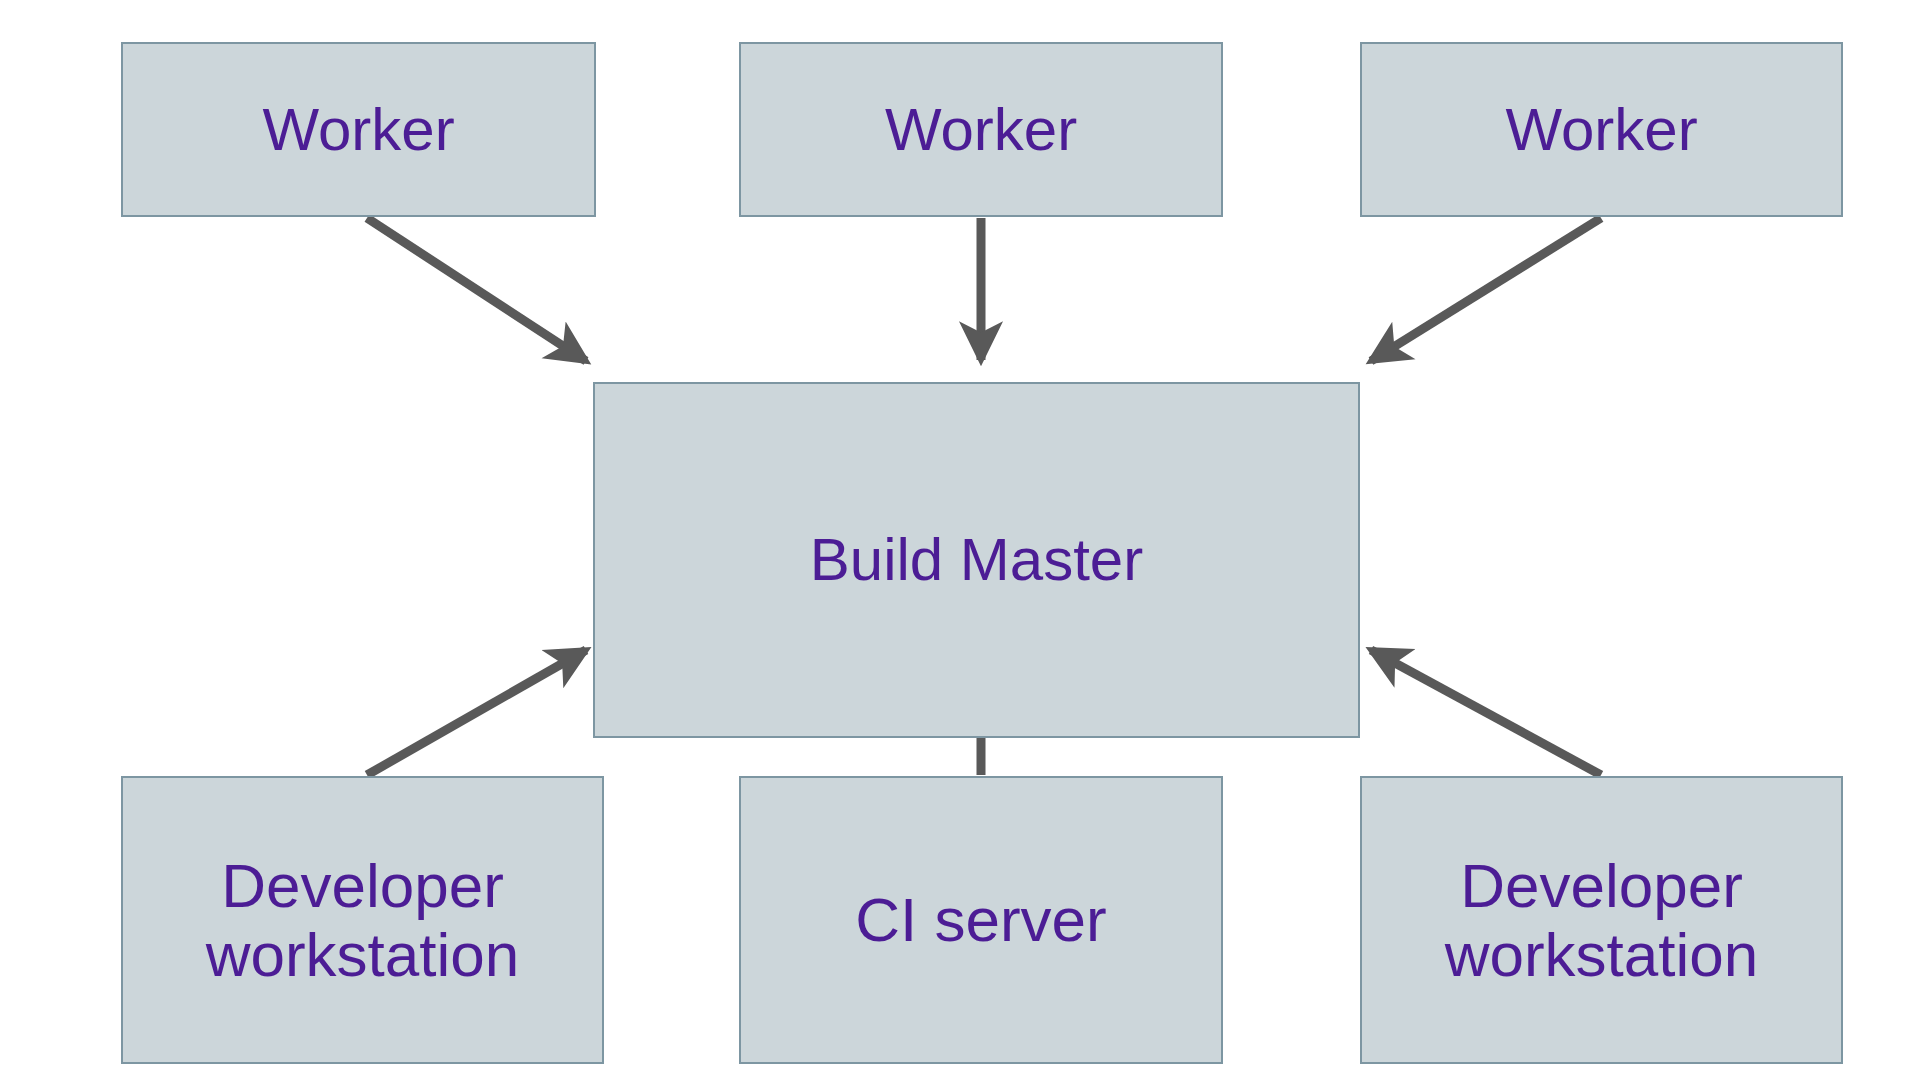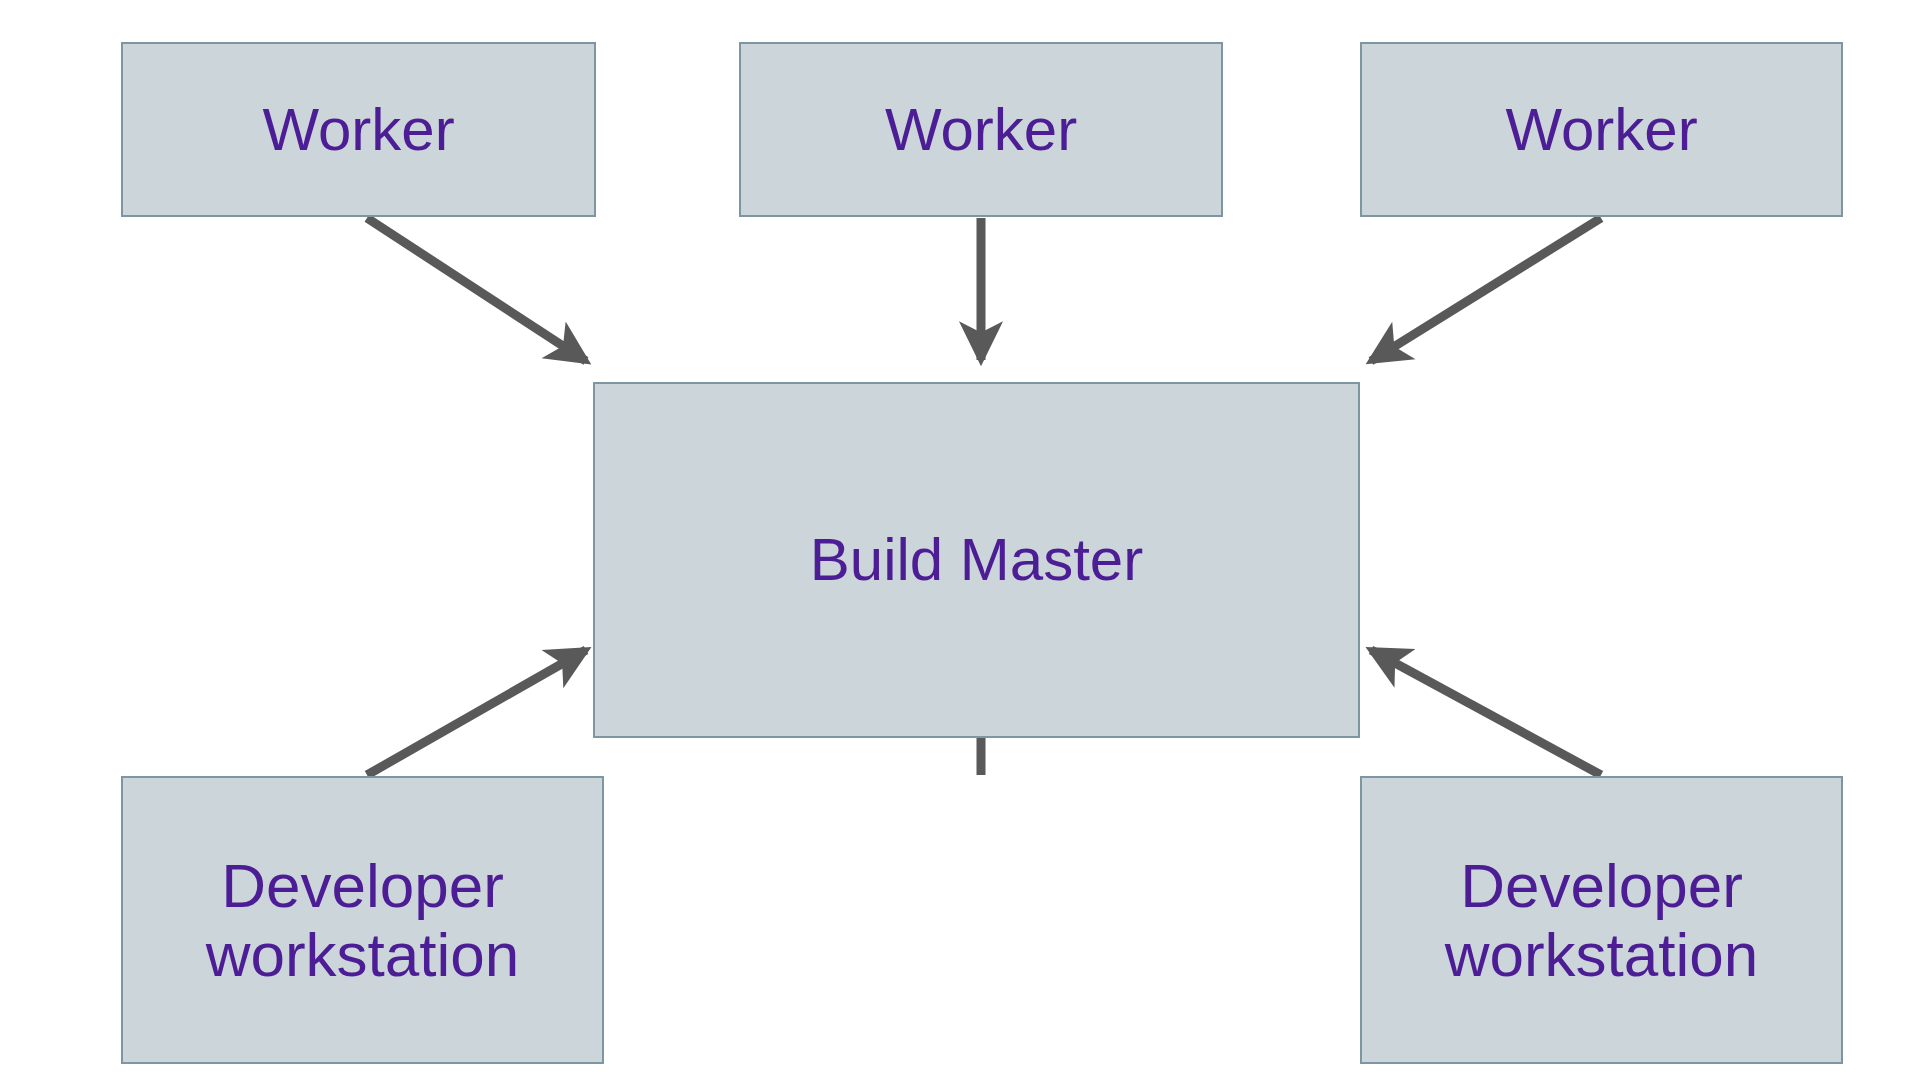--- a/index.html
+++ b/index.html
@@ -75,19 +75,22 @@
 
   <div class="node" id="node-build-master">
     <span class="lbl">Build Master</span>
   </div>
 
   <div class="node" id="node-dev-left">
     <span class="lbl">Developer
 workstation</span>
   </div>
 
+  <div class="node" id="node-ci-server">
+    <span class="lbl">CI server</span>
+  </div>
 
   <div class="node" id="node-dev-right">
     <span class="lbl">Developer
 workstation</span>
   </div>
 
 </div>
 
 </body></html>

